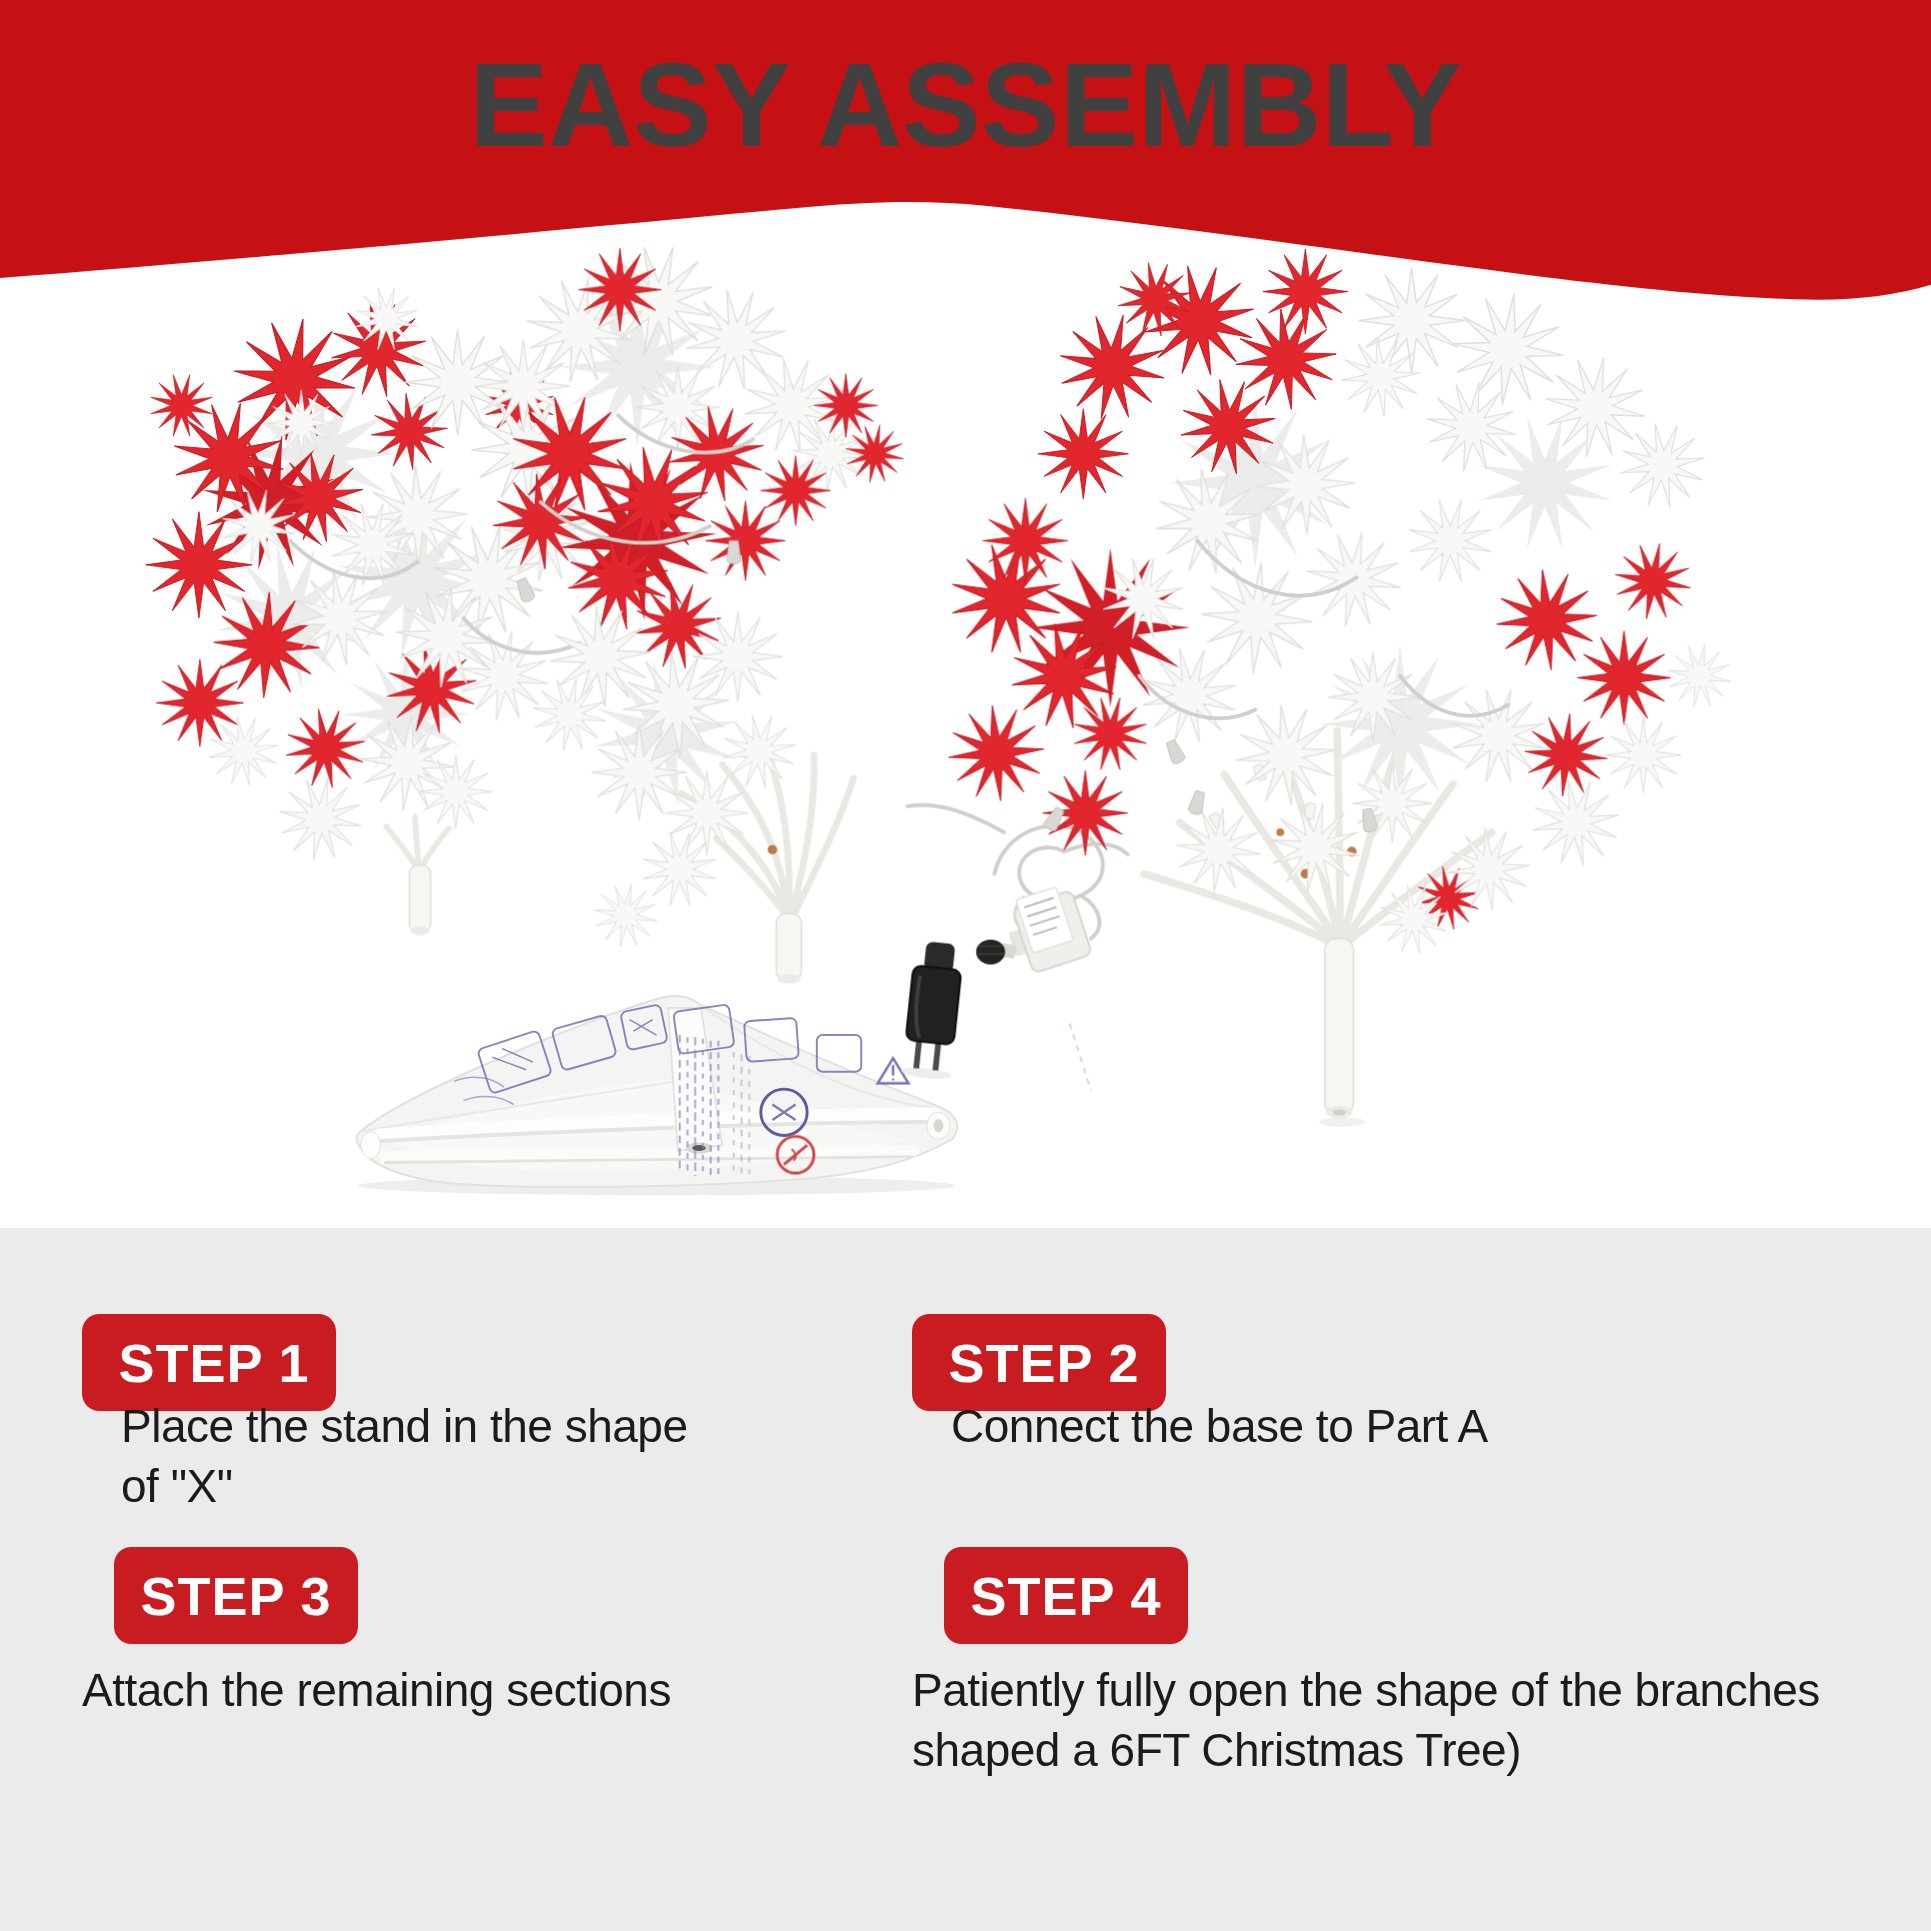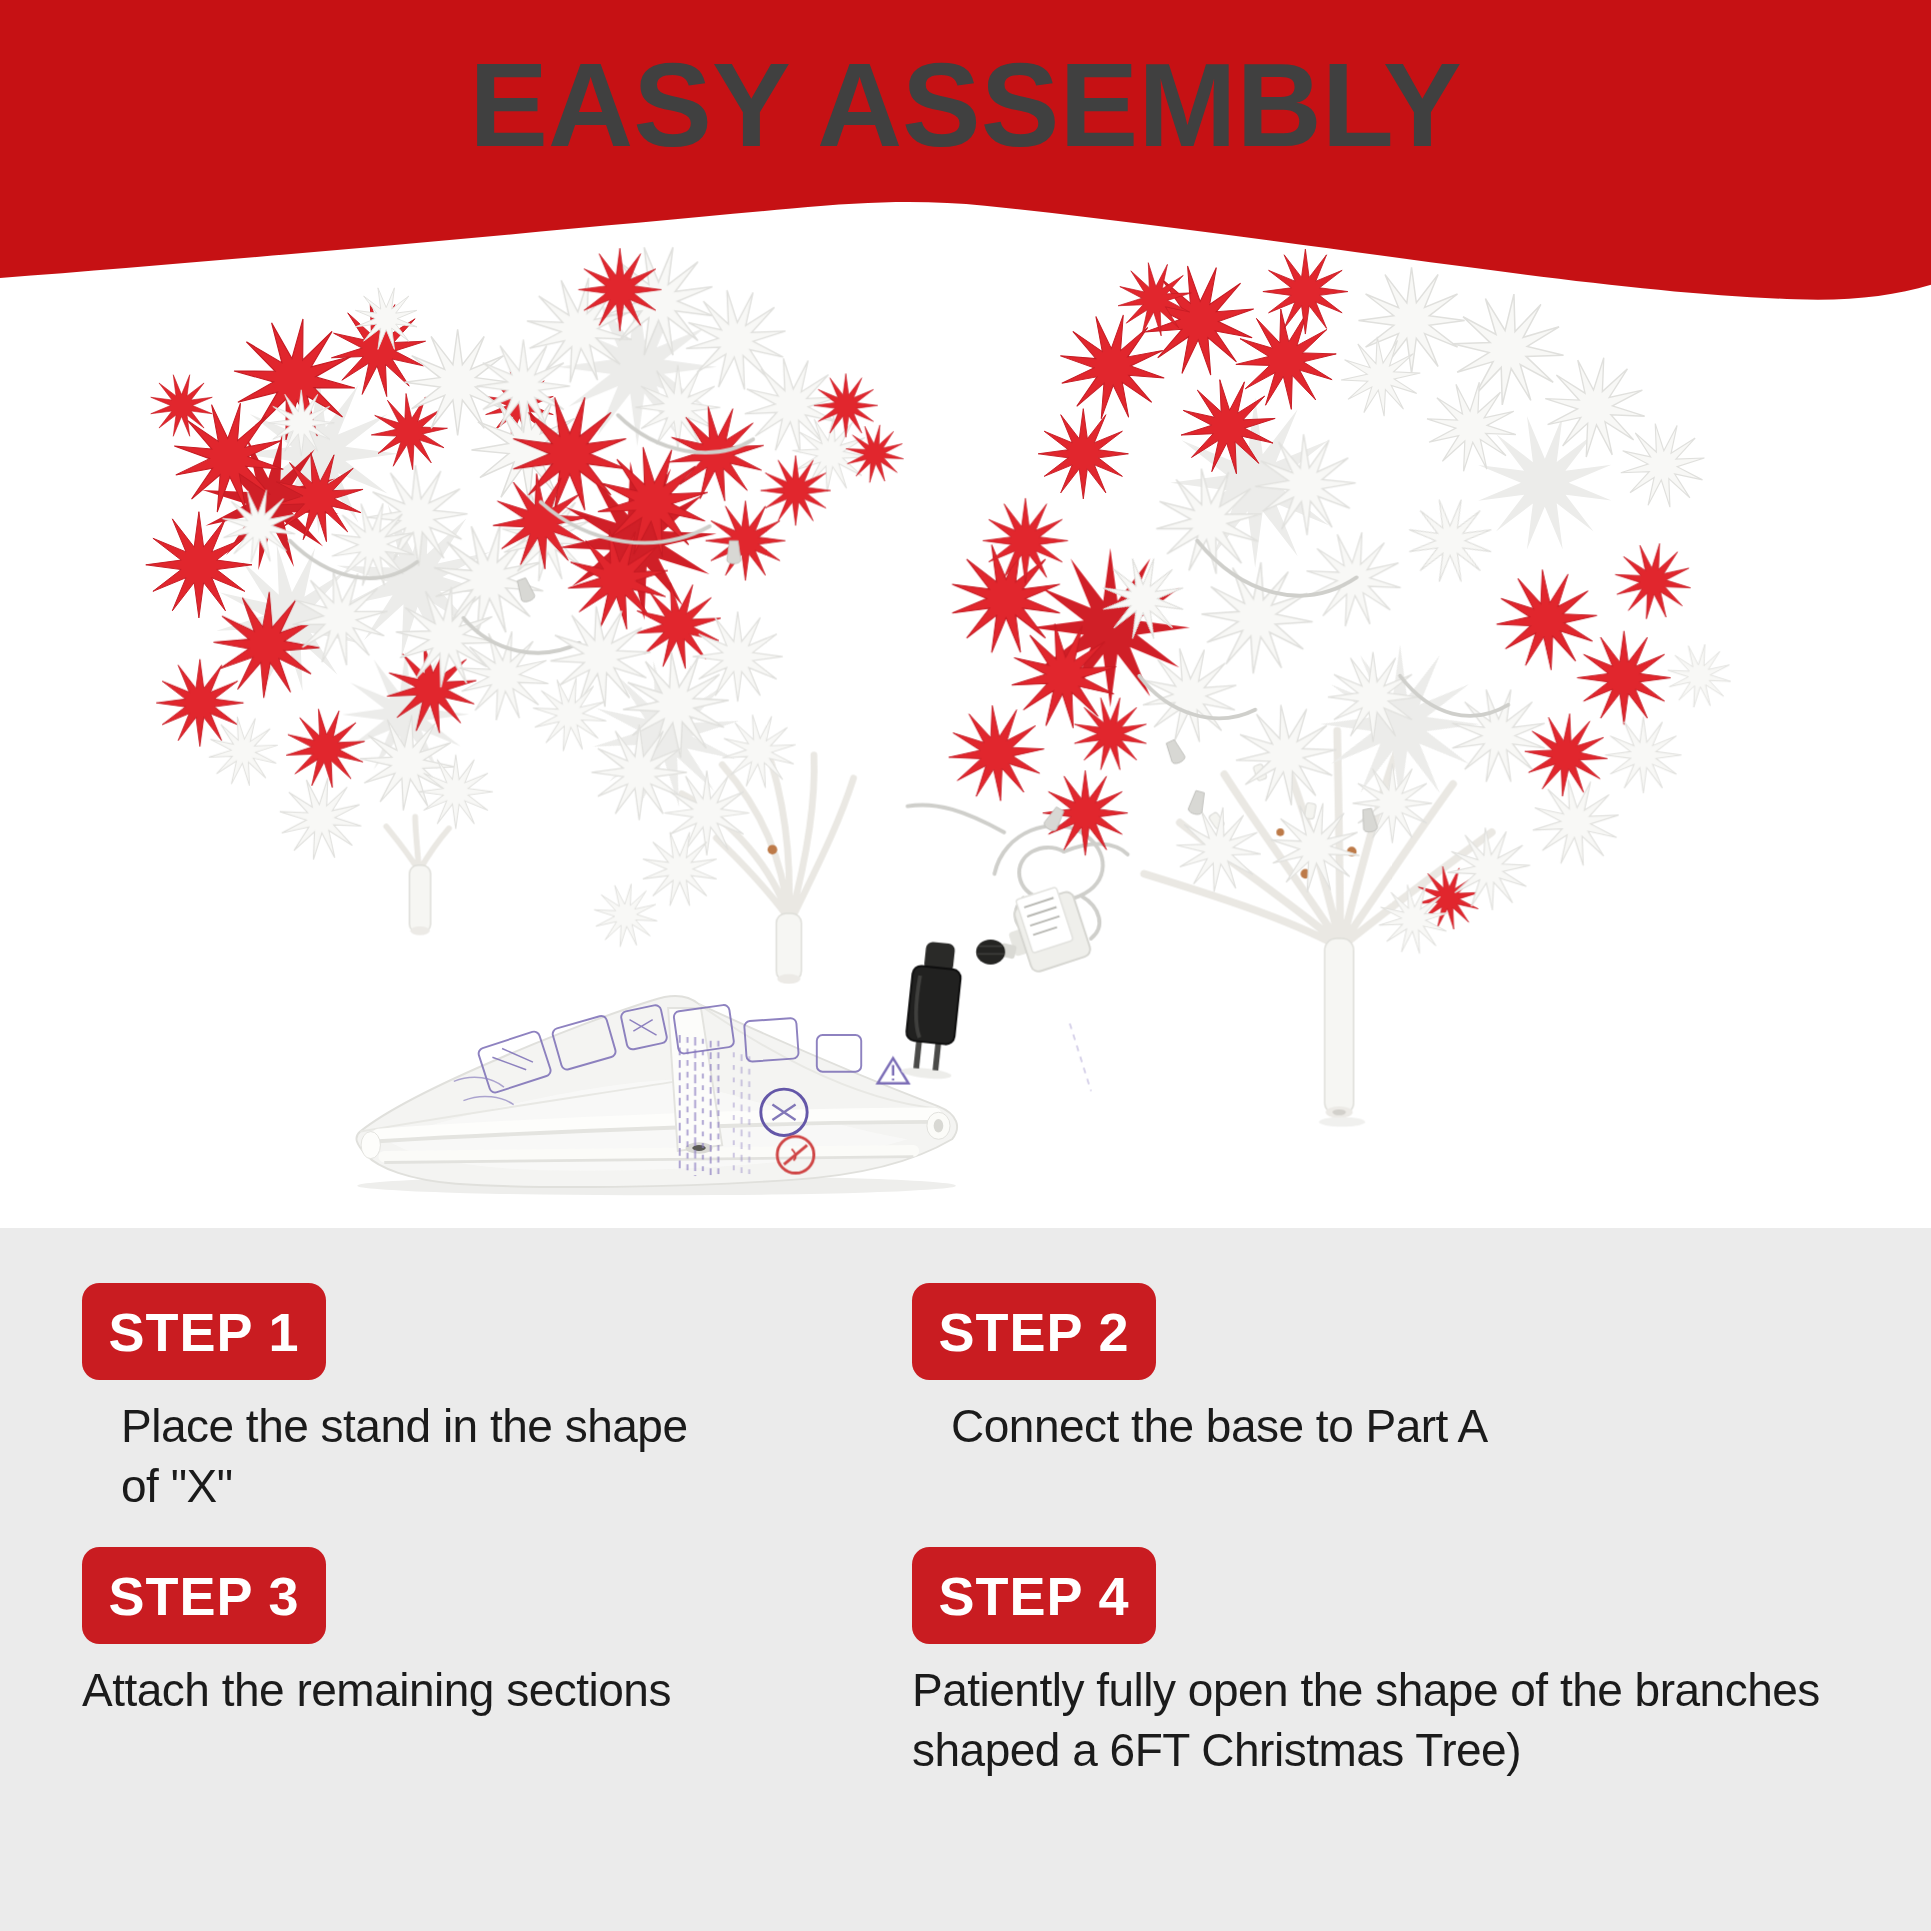--- a/index.html
+++ b/index.html
@@ -6,21 +6,21 @@
   .page{position:relative;width:1931px;height:1931px;overflow:hidden;background:#ffffff;
         font-family:"Liberation Sans","DejaVu Sans",sans-serif;}
   .decor{position:absolute;left:0;top:0;}
   .banner-title{position:absolute;left:0;top:41px;width:1931px;text-align:center;
         color:#404040;font-size:118px;font-weight:bold;letter-spacing:0px;line-height:1.1;
         white-space:nowrap;}
   .gray-section{position:absolute;left:0;top:1228px;width:1931px;height:703px;background:#ebebeb;}
   .badge{position:absolute;width:244px;height:97px;background:#c91c21;border-radius:17.4px;
         display:flex;align-items:center;justify-content:center;color:#ffffff;
         font-size:54px;font-weight:bold;letter-spacing:1px;}
-  .badge.r1{top:1283px;} .badge.r2{top:1547px;}
+  .badge.r1{top:1314px;padding-left:10px;} .badge.r2{top:1547px;margin-left:32px;}
   .badge.cl{left:82px;} .badge.cr{left:912px;}
   .step-text{position:absolute;color:#1b1b1b;font-size:46px;line-height:60px;
         letter-spacing:-0.5px;white-space:nowrap;}
   .step-text.t1{top:1396px;margin-left:39px;} .step-text.t2{top:1660px;}
   .step-text.cl{left:82px;} .step-text.cr{left:912px;}
   svg .tr{fill:#e1262d;stroke:#c51b23;stroke-width:1;}
   svg .tr2{fill:#d01f27;}
   svg .tw{fill:#f8f8f6;stroke:#e0e0dd;stroke-width:1.5;}
   svg .tw2{fill:#ececea;}
   svg .stem{stroke:#eae8e3;fill:none;stroke-linecap:round;}

